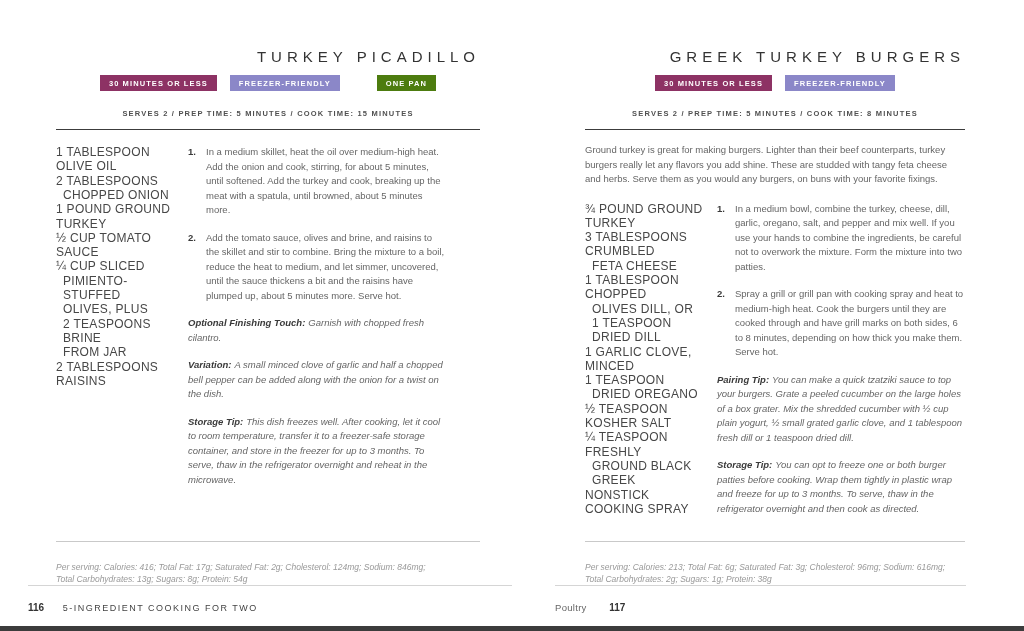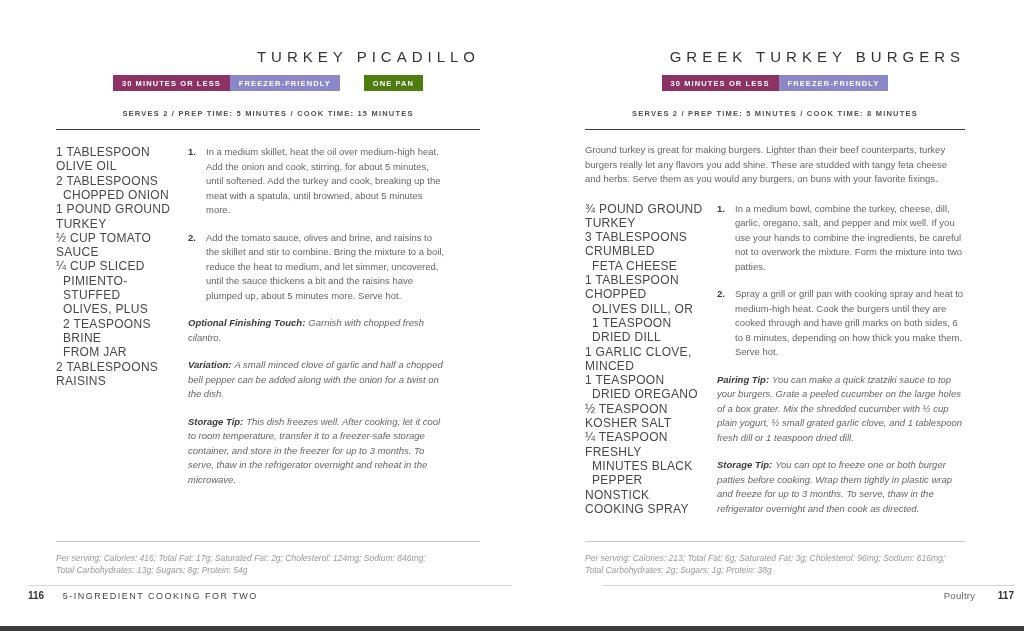--- a/index.html
+++ b/index.html
@@ -10,21 +10,21 @@
     -webkit-font-smoothing:antialiased;
   }
   .page { position:absolute; top:38px; }
   #left-page  { left:56px;  width:424px; }
   #right-page { left:585px; width:380px; }
 
   .recipe-title {
     text-align:right; font-size:15px; font-weight:400;
     letter-spacing:5px; color:#333; white-space:nowrap;
   }
-  .badges { display:flex; justify-content:center; gap:0; margin-top:8px; }
+  .badges { display:flex; justify-content:center; gap:13px; margin-top:8px; }
   .badge {
     color:#fff; font-size:7.5px; font-weight:bold; letter-spacing:1.1px;
     padding:4px 9px 3px; white-space:nowrap;
   }
   .serves {
     text-align:center; margin-top:18px; font-size:7.5px; font-weight:bold;
     letter-spacing:1.2px; color:#505050; white-space:nowrap;
   }
   .head-rule { border:none; border-top:1.5px solid #3c3c3c; margin:11px 0 0; }
   .intro { margin-top:13px; font-size:9.5px; line-height:14.5px; color:#666; }
@@ -41,32 +41,32 @@
   #right-page .instructions { max-width:none; margin-left:7px; }
 
   .step { display:flex; margin-bottom:13px; font-size:9.5px; line-height:14.5px; color:#666; }
   .step-num { width:18px; flex-shrink:0; font-weight:bold; color:#3a3a3a; }
   .step-text { flex:1; }
 
   .tip { margin:0 0 13px; font-size:9.5px; line-height:14.5px; color:#666;font-style:italic; }
   .tip b { color:#3a3a3a; margin-right:3px; }
 
   .nutrition {
-    position:absolute; top:541px; border-top:1px solid #c9c9c9; padding-top:11px;
+    position:absolute; top:541px; border-top:1px solid #c9c9c9; padding-top:20px;
     font-style:italic; font-size:8.5px; line-height:11.5px; color:#999;
   }
   #left-nutrition  { left:56px;  width:424px; }
   #right-nutrition { left:585px; width:380px; }
 
   .footer {
-    position:absolute; top:585px; border-top:1px solid #d5d5d5; padding-top:4px;
+    position:absolute; top:585px; border-top:1px solid #d5d5d5; padding-top:16px;
     font-size:9px; white-space:nowrap;
   }
   #left-footer  { left:28px;  width:484px; }
-  #right-footer { left:603px; width:411px; text-align:right; }
+  #right-footer { left:555px; width:411px; text-align:left; }
   .page-num { font-weight:bold; color:#333; font-size:10px; }
   .footer-title { letter-spacing:1.5px; color:#444; margin-left:16px; font-size:9px; }
   .chapter { color:#666; margin-right:20px; letter-spacing:0.3px; font-size:9.5px; }
 
   #bottom-bar { position:absolute; left:0; bottom:0; width:1024px; height:5px; }
 </style>
 </head>
 <body>
 
 <section class="page" id="left-page">
@@ -142,21 +142,21 @@
       <div class="ing-line">3 TABLESPOONS CRUMBLED</div>
       <div class="ing-line indent">FETA CHEESE</div>
       <div class="ing-line">1 TABLESPOON CHOPPED</div>
       <div class="ing-line indent">OLIVES DILL, OR</div>
       <div class="ing-line indent">1 TEASPOON DRIED DILL</div>
       <div class="ing-line">1 GARLIC CLOVE, MINCED</div>
       <div class="ing-line">1 TEASPOON</div>
       <div class="ing-line indent">DRIED OREGANO</div>
       <div class="ing-line">½ TEASPOON KOSHER SALT</div>
       <div class="ing-line">¼ TEASPOON FRESHLY</div>
-      <div class="ing-line indent">MINUTES BLACK PEPPER</div>
+      <div class="ing-line indent">GROUND BLACK GREEK</div>
       <div class="ing-line">NONSTICK COOKING SPRAY</div>
     </div>
 
     <div class="instructions">
       <div class="step">
         <span class="step-num">1.</span>
         <span class="step-text">In a medium bowl, combine the turkey, cheese, dill, garlic, oregano, salt, and pepper and mix well. If you use your hands to combine the ingredients, be careful not to overwork the mixture. Form the mixture into two patties.</span>
       </div>
       <div class="step">
         <span class="step-num">2.</span>

